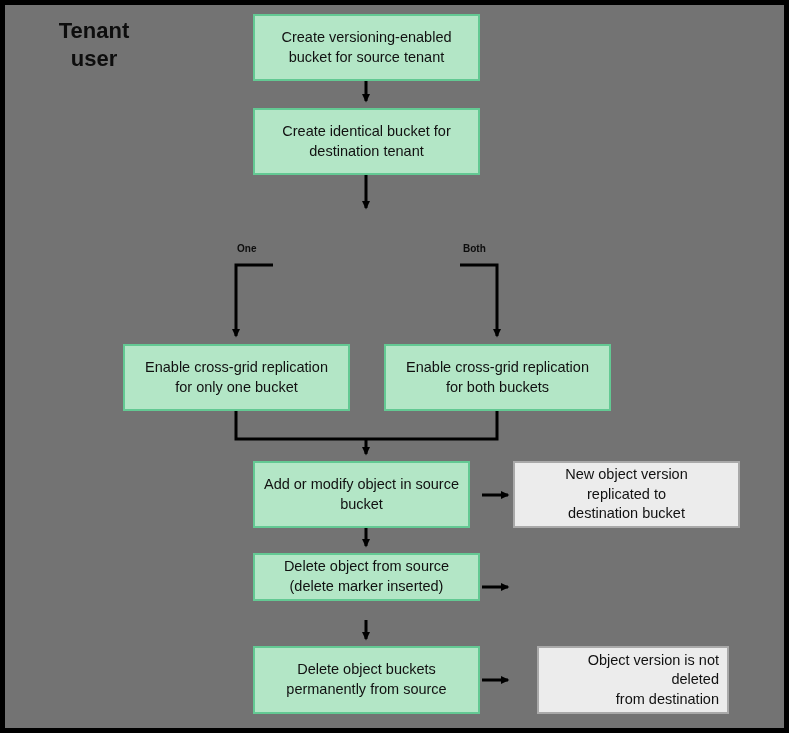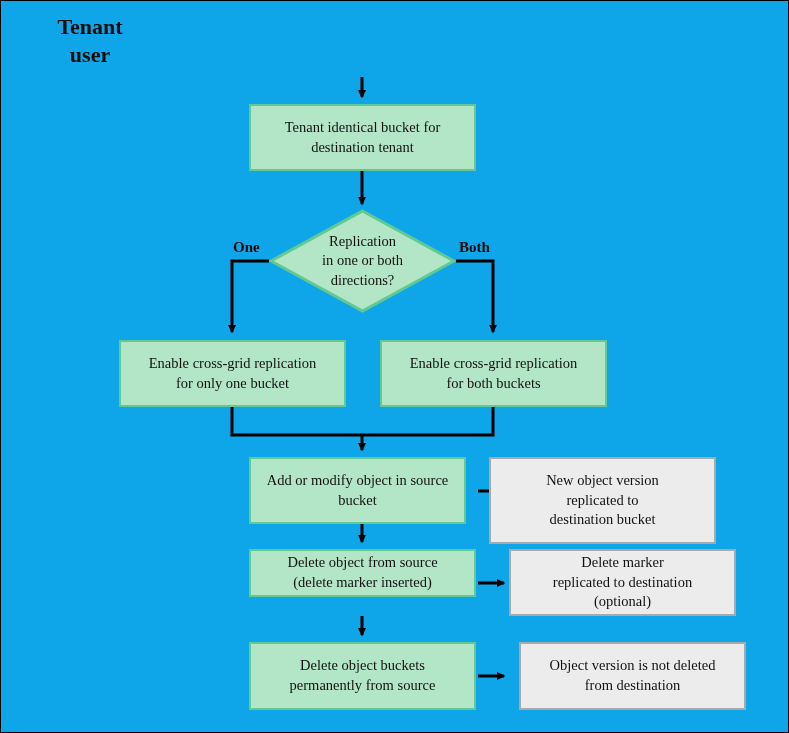--- a/index.html
+++ b/index.html
@@ -4,25 +4,25 @@
 <style>
   html, body {
     margin: 0;
     padding: 0;
     background: #ffffff;
   }
   #canvas {
     position: relative;
     width: 789px;
     height: 733px;
-    background: #0ea5e9;
-    border: 1px solid #000000;
+    background: #737373;
+    border: 5px solid #000000;
     box-sizing: border-box;
     overflow: hidden;
-    font-family: Liberation Serif, serif;
+    font-family: Liberation Sans, sans-serif;
   }
   .swimlane-title {
     position: absolute;
     left: 14px;
     top: 12px;
     width: 150px;
     font-size: 22px;
     font-weight: bold;
     color: #0d0d0d;
     line-height: 1.25;
@@ -70,21 +70,21 @@
     align-items: center;
     justify-content: center;
     text-align: center;
     font-size: 14.5px;
     line-height: 1.35;
     color: #111111;
     white-space: pre-line;
   }
   .branch-label {
     position: absolute;
-    font-size: 15px;
+    font-size: 10px;
     font-weight: bold;
     color: #0d0d0d;
     white-space: nowrap;
     text-align: right;
   }
   .edges {
     position: absolute;
     left: 0;
     top: 0;
     width: 789px;
@@ -120,56 +120,47 @@
     <line x1="361" y1="434" x2="361" y2="449" stroke="#000000" stroke-width="3" marker-end="url(#arrowhead)"></line>
 
     <line x1="361" y1="523" x2="361" y2="541" stroke="#000000" stroke-width="3" marker-end="url(#arrowhead)"></line>
     <line x1="361" y1="615" x2="361" y2="634" stroke="#000000" stroke-width="3" marker-end="url(#arrowhead)"></line>
 
     <line x1="477" y1="490" x2="503" y2="490" stroke="#000000" stroke-width="3" marker-end="url(#arrowhead)"></line>
     <line x1="477" y1="582" x2="503" y2="582" stroke="#000000" stroke-width="3" marker-end="url(#arrowhead)"></line>
     <line x1="477" y1="675" x2="503" y2="675" stroke="#000000" stroke-width="3" marker-end="url(#arrowhead)"></line>
   </svg>
 
+  <div class="node process" style="left:248px; top:9px; width:227px; height:67px;">Create versioning-enabled
+bucket for source tenant</div>
 
-  <div class="node process" style="left:248px; top:103px; width:227px; height:67px;">Tenant identical bucket for
+  <div class="node process" style="left:248px; top:103px; width:227px; height:67px;">Create identical bucket for
 destination tenant</div>
 
-  <div class="decision-wrap" style="left:268px; top:208px; width:187px; height:104px;">
-    <svg class="decision-shape" viewBox="0 0 187 104" preserveAspectRatio="none">
-      <polygon points="93.5,2 185,52 93.5,102 2,52" fill="#b3e6c6" stroke="#63c993" stroke-width="3"></polygon>
-    </svg>
-    <div class="decision-label">Replication
-in one or both
-directions?</div>
-  </div>
 
   <div class="branch-label" style="left:232px; top:238px;">One</div>
 
   <div class="branch-label" style="left:458px; top:238px;">Both</div>
 
   <div class="node process" style="left:118px; top:339px; width:227px; height:67px;">Enable cross-grid replication
 for only one bucket</div>
 
   <div class="node process" style="left:379px; top:339px; width:227px; height:67px;">Enable cross-grid replication
 for both buckets</div>
 
   <div class="node process" style="left:248px; top:456px; width:217px; height:67px;">Add or modify object in source
 bucket</div>
 
-  <div class="node result" style="left:488px; top:456px; width:227px; height:87px;">New object version
+  <div class="node result" style="left:508px; top:456px; width:227px; height:67px;">New object version
 replicated to
 destination bucket</div>
 
   <div class="node process" style="left:248px; top:548px; width:227px; height:48px;">Delete object from source
 (delete marker inserted)</div>
 
-  <div class="node result" style="left:508px; top:548px; width:227px; height:67px;">Delete marker
-replicated to destination
-(optional)</div>
 
   <div class="node process" style="left:248px; top:641px; width:227px; height:68px;">Delete object buckets
 permanently from source</div>
 
-  <div class="node result" style="left:518px; top:641px; width:227px; height:68px;">Object version is not deleted
+  <div class="node result" style="left:532px; top:641px; width:192px; height:68px;text-align:right;">Object version is not deleted
 from destination</div>
 
 </div>
 
 </body></html>

